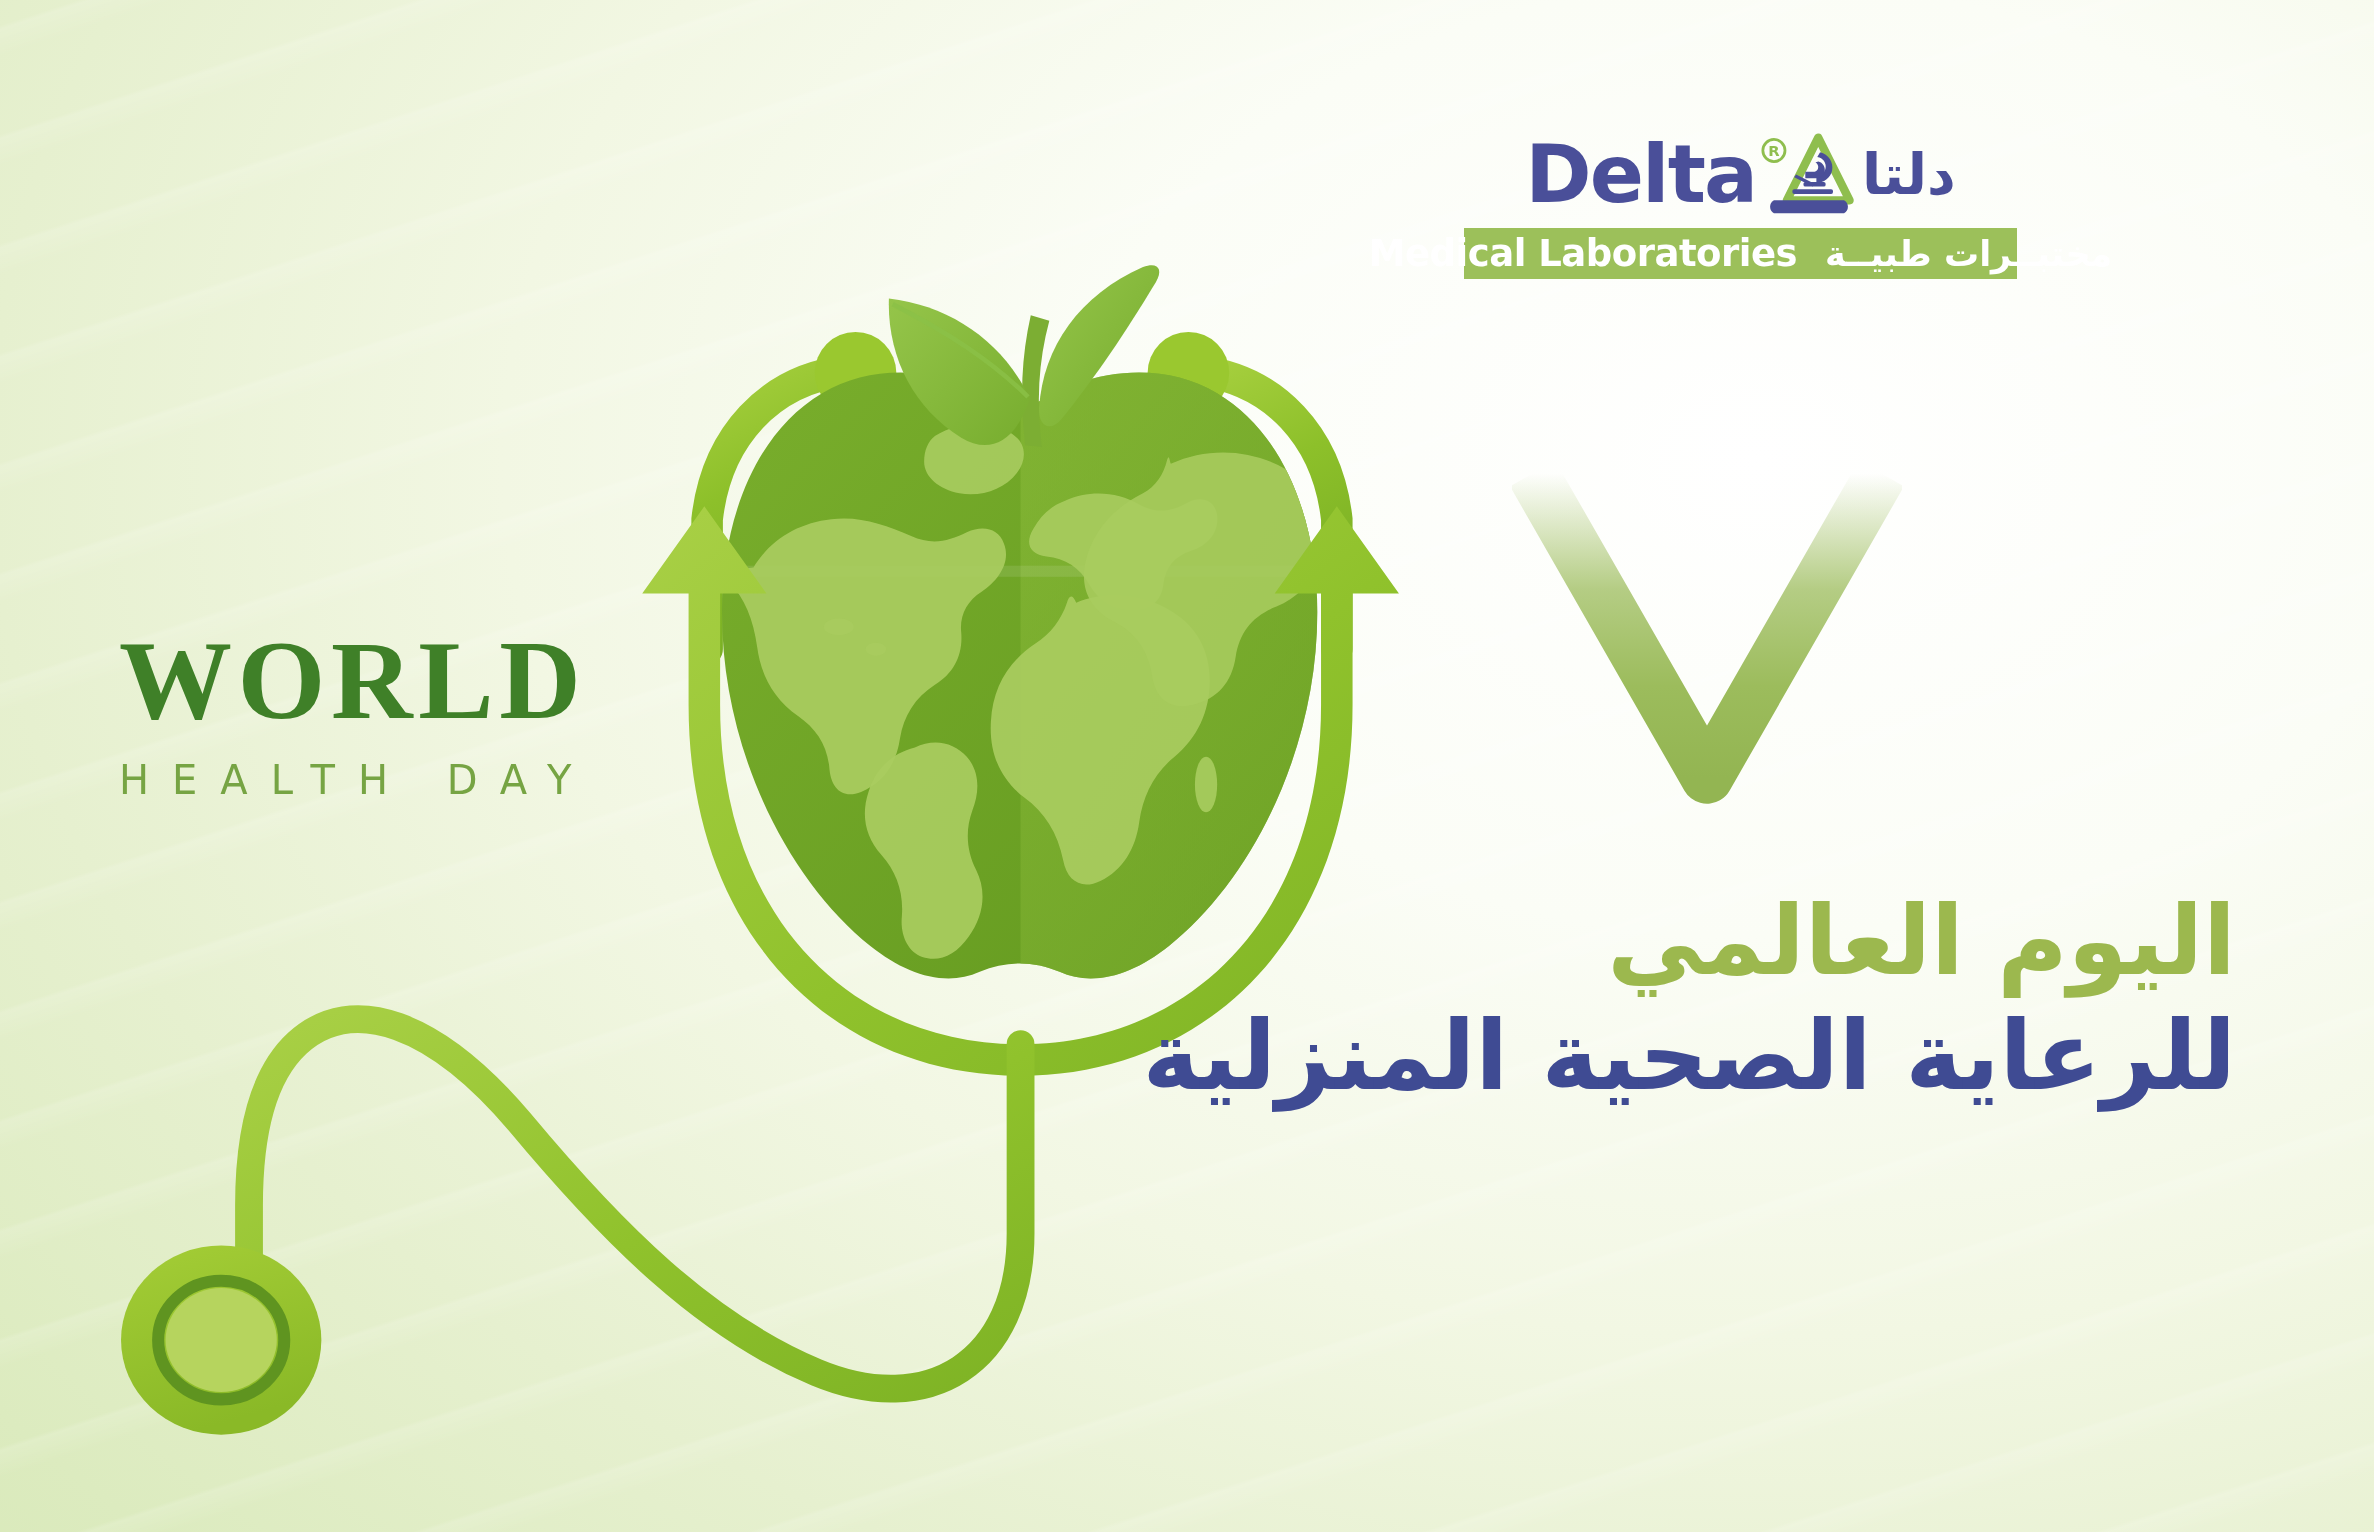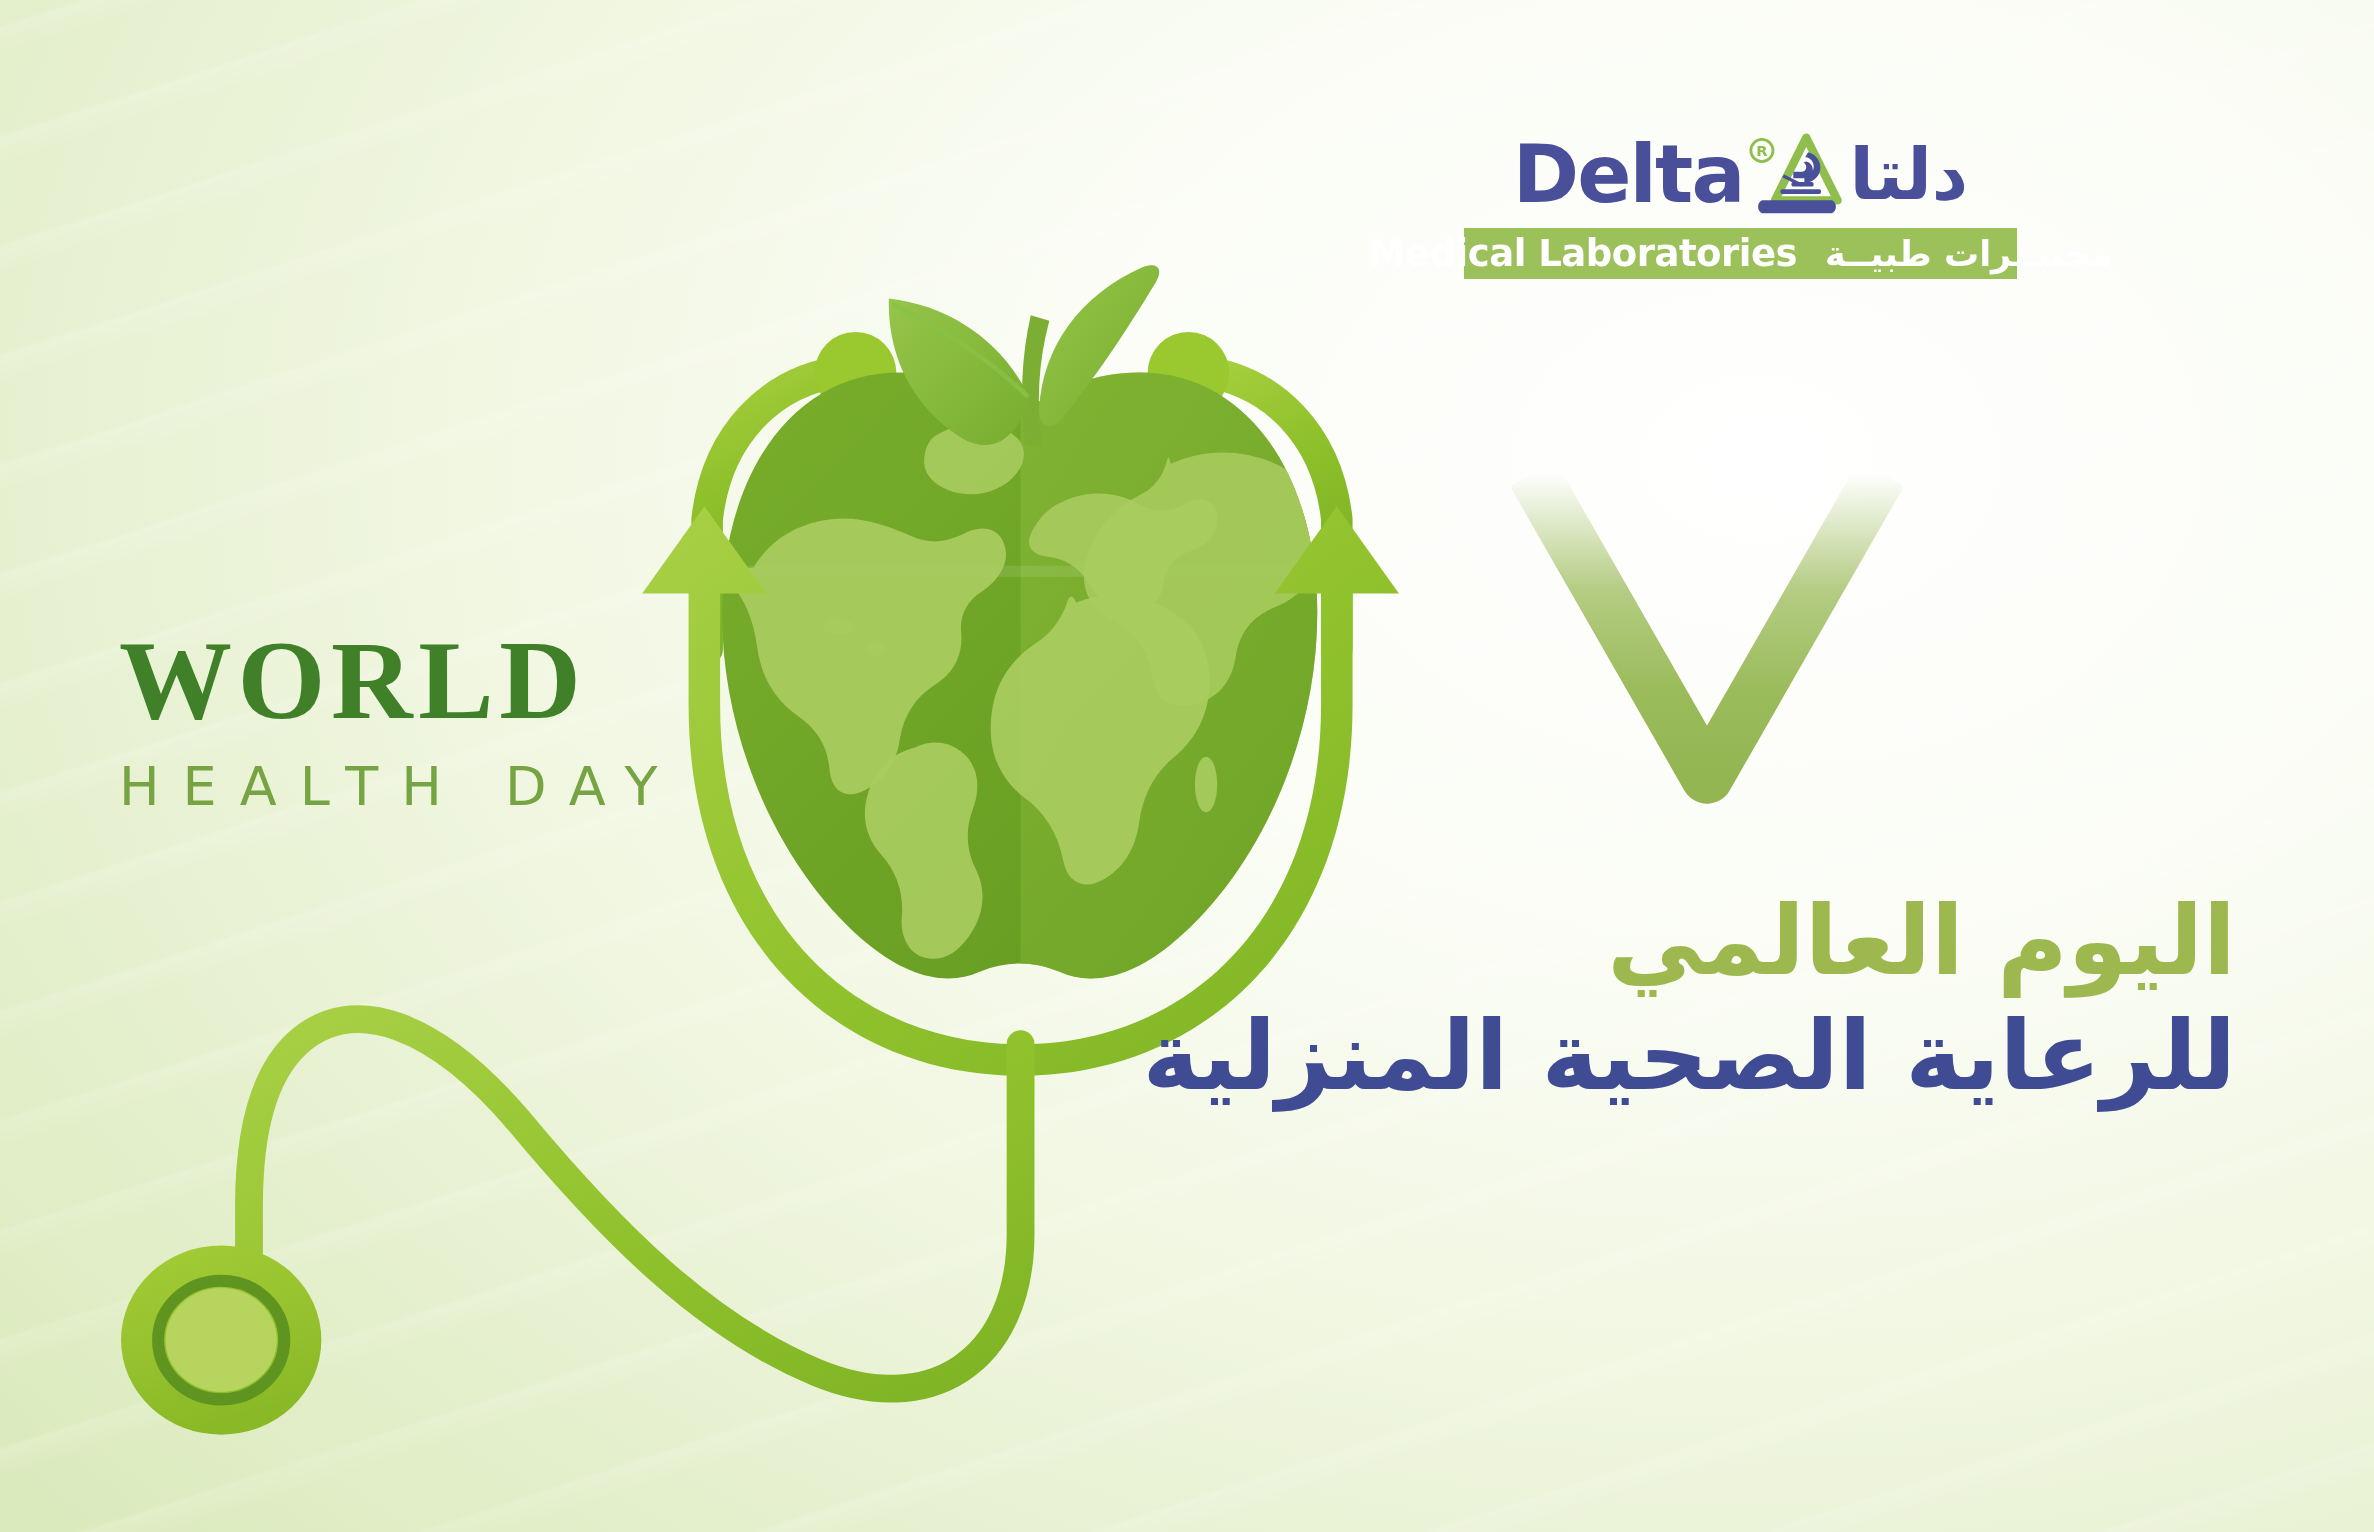--- a/index.html
+++ b/index.html
@@ -31,39 +31,39 @@
     font-size:113px;
     line-height:1.0;
     letter-spacing:5.6px;
     color:#3f8028;
     white-space:nowrap;
   }
   #wm-sub{
     margin-top:24px;
     font-family:"DejaVu Sans","Liberation Sans",sans-serif;
     font-weight:400;
-    font-size:54px;
+    font-size:40px;
     line-height:1;
     letter-spacing:23px;
     color:#76a443;
     white-space:nowrap;
   }
 
   
   #delta-logo{position:absolute;left:1464px;top:130px;width:553px;}
   .dl-top{display:flex;align-items:center;justify-content:center;gap:5px;height:89px;}
   .dl-word{
     font-family:"DejaVu Sans","Liberation Sans",sans-serif;
     font-weight:700;font-size:80px;line-height:1;
     color:#4a4f99;letter-spacing:-1.9px;
   }
   .dl-mark{position:relative;width:96px;height:89px;flex:0 0 auto;}
   .dl-ar{
     font-family:"DejaVu Sans","Liberation Sans",sans-serif;
-    font-weight:700;font-size:71px;line-height:1;
+    font-weight:700;font-size:56px;line-height:1;
     color:#4a4f99;direction:rtl;
   }
   #dl-bar{
     margin-top:9.3px;
     background:#9cc05a;
     height:51px;
     display:flex;align-items:center;justify-content:center;gap:28px;
     padding:0 16.7px;
     box-sizing:border-box;
   }

